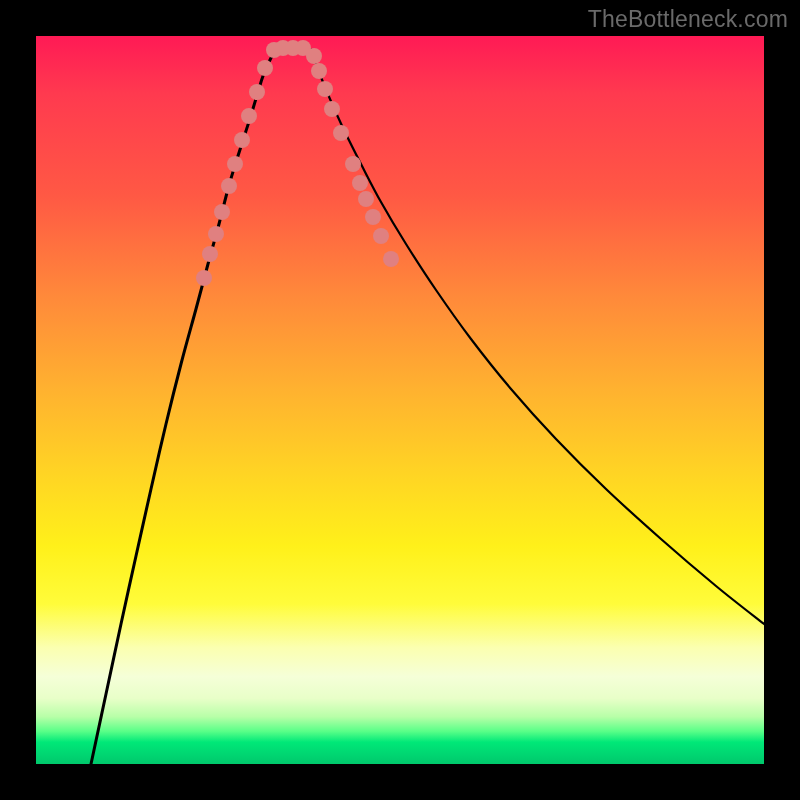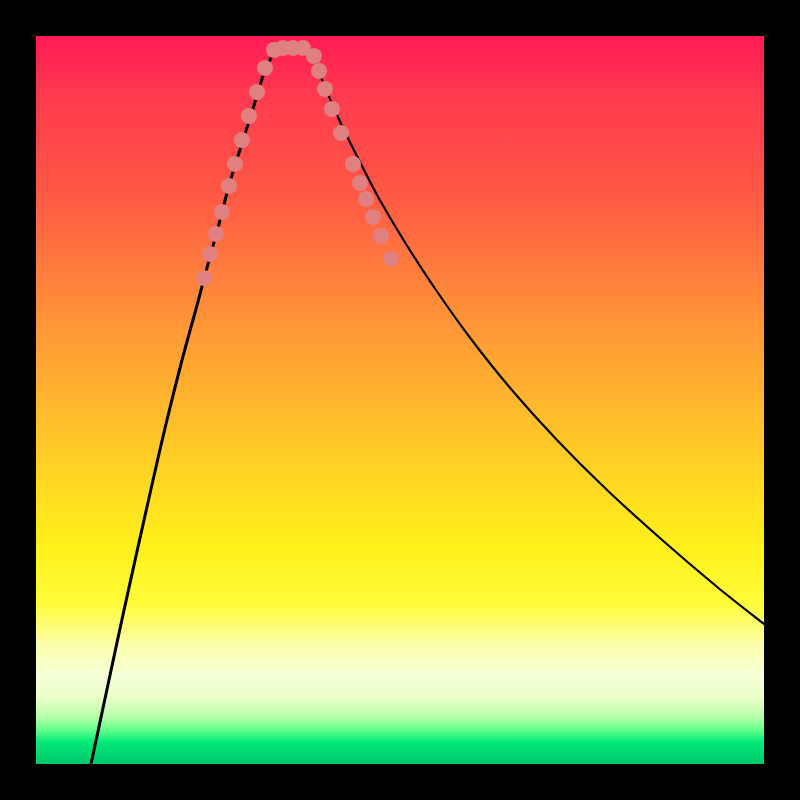--- a/index.html
+++ b/index.html
@@ -75,20 +75,21 @@
   .marker {
     fill: #e08080;
     stroke: none;
   }
 </style>
 </head>
 <body>
 
 <div class="frame">
 
+  <div class="watermark">TheBottleneck.com</div>
 
   <div class="plot-area">
     <svg class="curve" viewBox="0 0 728 728" preserveAspectRatio="none">
 
       <path id="curve-left" d="M 55 728 C 57.7 715.4, 64.6 683.2, 70 658 C 75.4 632.8, 79.6 612.8, 85 588 C 90.4 563.2, 94.6 544.3, 100 520 C 105.4 495.7, 109.6 476.8, 115 453 C 120.4 429.2, 124.6 410.5, 130 388 C 135.4 365.5, 139.6 348.7, 145 328 C 150.4 307.3, 155.1 291.0, 160 273 C 164.9 255.0, 167.9 243.3, 172 228 C 176.1 212.7, 179.4 201.5, 183 188 C 186.6 174.5, 188.8 164.7, 192 153 C 195.2 141.3, 197.9 132.9, 201 123 C 204.1 113.1, 206.3 106.5, 209 98 C 211.7 89.5, 213.7 83.6, 216 76 C 218.3 68.4, 220.0 62.5, 222 56 C 224.0 49.5, 225.0 45.4, 227 40 C 229.0 34.6, 230.8 30.7, 233 26 C 235.2 21.3, 237.9 16.2, 239 14"></path>
       <path id="curve-right" class="thin" d="M 275 14 C 276.4 18.0, 279.6 27.2, 283 36 C 286.4 44.8, 289.5 52.6, 294 63 C 298.5 73.4, 302.4 82.3, 308 94 C 313.6 105.7, 318.3 115.0, 325 128 C 331.7 141.0, 336.9 151.6, 345 166 C 353.1 180.4, 360.1 192.2, 370 208 C 379.9 223.8, 388.3 236.9, 400 254 C 411.7 271.1, 421.5 285.2, 435 303 C 448.5 320.8, 459.7 335.0, 475 353 C 490.3 371.0, 502.9 385.0, 520 403 C 537.1 421.0, 551.1 435.0, 570 453 C 588.9 471.0, 605.2 485.5, 625 503 C 644.8 520.5, 661.5 534.7, 680 550 C 698.5 565.3, 719.4 581.2, 728 588"></path>
       <path id="curve-bottom" d="M 239 14 C 240.3 13.6, 243.1 12.4, 246 12 C 248.9 11.6, 251.6 12.0, 255 12 C 258.4 12.0, 261.4 11.6, 265 12 C 268.6 12.4, 273.2 13.6, 275 14"></path>
       <g id="markers-left">
           <circle cx="168" cy="242" r="8" class="marker"></circle>
           <circle cx="174" cy="218" r="8" class="marker"></circle>

